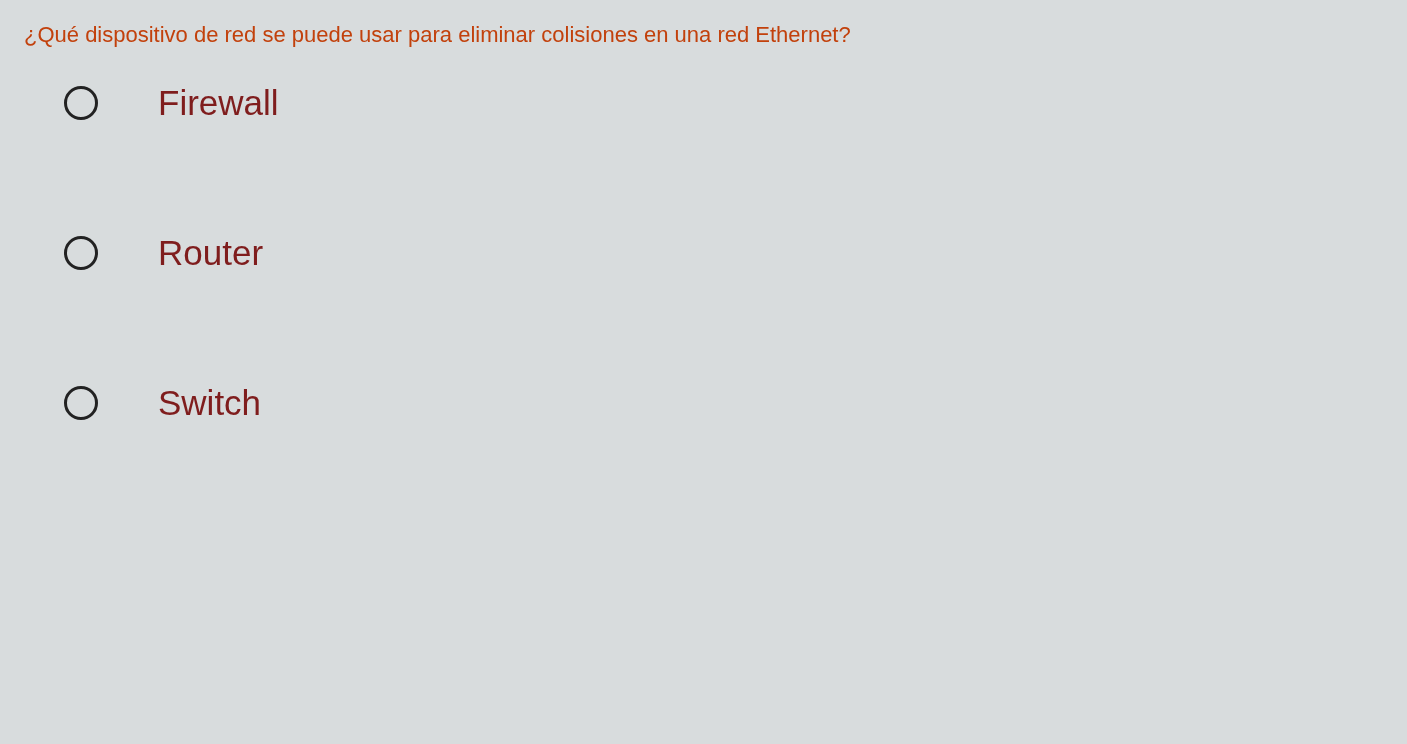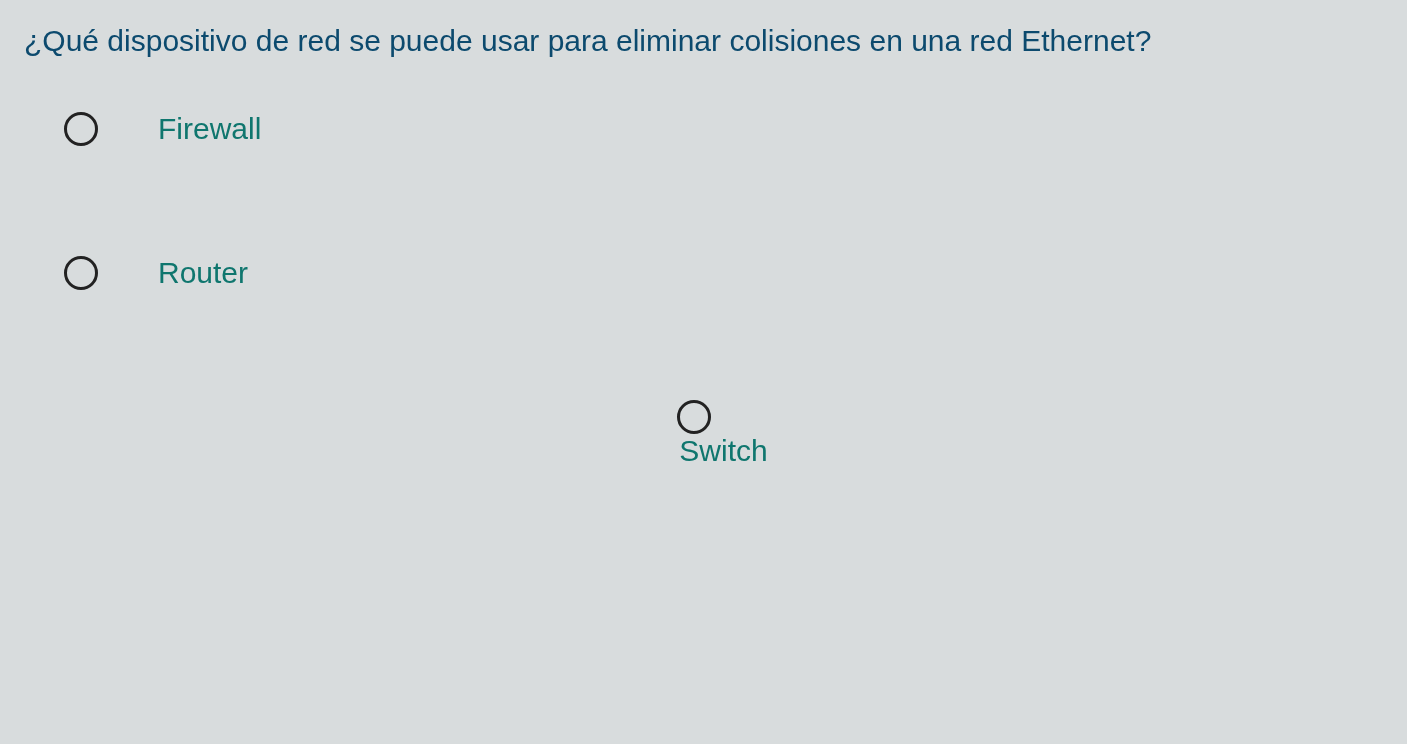--- a/index.html
+++ b/index.html
@@ -11,51 +11,50 @@
       font-family: Arial, Helvetica, sans-serif;
       background: #d8dcdd;
       width: 1407px;
       height: 744px;
       overflow: hidden;
     }
     .question-container {
       padding: 20px 24px 0 24px;
     }
     .question-text {
-      font-size: 30px;
-      color: #0c4a6e;
+      font-size: 22px;
+      color: #c2410c;
       font-weight: 400;
       line-height: 1.4;
-      margin-bottom: 50px;
+      margin-bottom: 32px;
     }
     .options-list {
       padding-left: 40px;
     }
     .option-row {
       display: flex;
       align-items: center;
       margin-bottom: 110px;
     }
     .option-row:last-child {
       margin-bottom: 0;
-      flex-direction: column;
     }
     .radio-circle {
       width: 34px;
       height: 34px;
       border: 3px solid #222;
       border-radius: 50%;
       background: transparent;
       flex-shrink: 0;
       margin-right: 60px;
       cursor: pointer;
     }
     .option-label {
-      font-size: 30px;
-      color: #0f766e;
+      font-size: 35px;
+      color: #7f1d1d;
       font-weight: 400;
     }
   </style>
 </head>
 <body>
 
 <div class="question-container">
   <div class="question-text">¿Qué dispositivo de red se puede usar para eliminar colisiones en una red Ethernet?</div>
 
   <div class="options-list">

